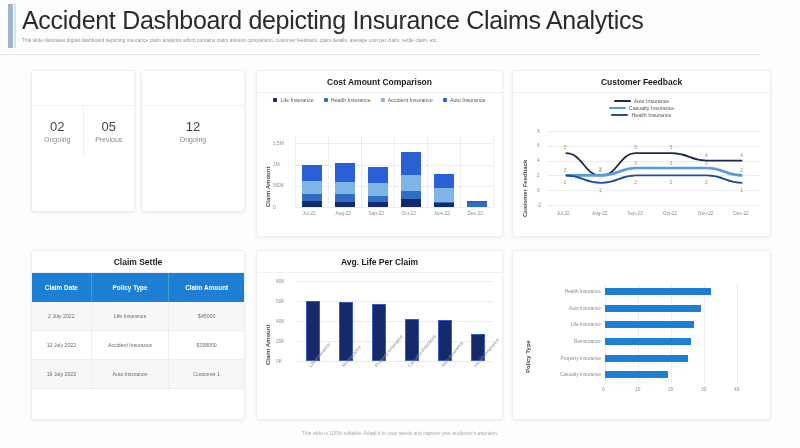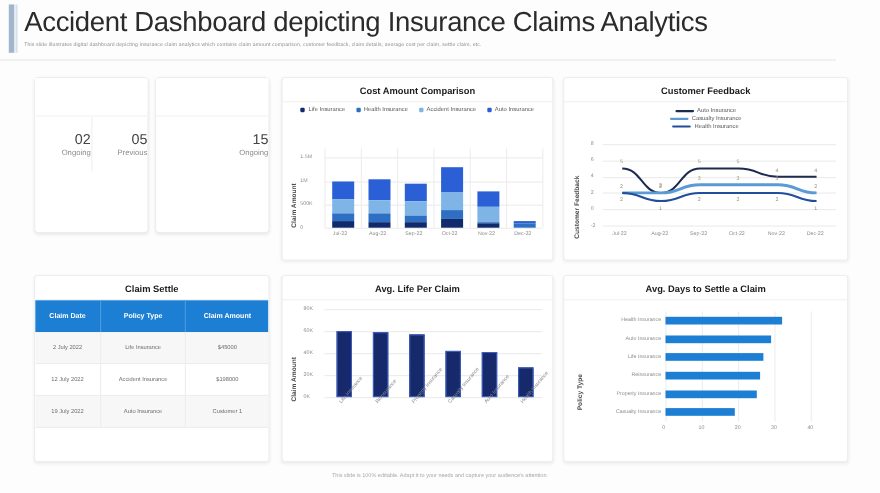--- a/index.html
+++ b/index.html
@@ -43,21 +43,21 @@
            border-bottom:1px solid #f2f2f2;}
   .tri{width:0;height:0;}
   .tri-down{border-left:13px solid transparent;border-right:13px solid transparent;border-top:20px solid #1b2b6b;}
   .tri-up{border-left:13px solid transparent;border-right:13px solid transparent;border-bottom:20px solid #ee1c1c;}
   .kpi-val{font-size:13px;font-weight:bold;line-height:1.1;}
   .kpi-val.neg{color:#1b2b6b;}
   .kpi-val.pos{color:#ee1c1c;}
   .kpi-lbl{font-size:9px;color:#555;line-height:1.2;margin-top:1px;}
   .kpi-mid{height:34px;background:#fff;border-bottom:1px solid #f2f2f2;}
   .kpi-bot{display:flex;height:50px;}
-  .kpi-stat{flex:1;display:flex;flex-direction:column;align-items:flex-end;justify-content:center;}
+  .kpi-stat{flex:1;display:flex;flex-direction:column;align-items:center;justify-content:center;}
   .kpi-stat + .kpi-stat{border-left:1px solid #f0f0f0;}
   .kpi-num{font-size:13px;color:#444;}
   .kpi-sub{font-size:7px;color:#8a8a8a;margin-top:2px;}
 
   
   .legend{display:flex;flex-wrap:wrap;justify-content:center;gap:4px 10px;padding:4px 10px 2px;}
   .lg{display:flex;align-items:center;gap:3px;font-size:5.3px;color:#555;}
   .sw{width:4px;height:4px;border-radius:1px;}
   .lgline{display:flex;align-items:center;gap:3px;font-size:5.3px;color:#555;}
   .lnsw{width:17px;height:2.5px;border-radius:1px;}
@@ -117,21 +117,21 @@
         <div class="kpi-num">05</div>
         <div class="kpi-sub">Previous</div>
       </div>
     </div>
   </div>
 
   <div class="kpi-card" style="left:141px;top:70px;width:102px;height:140px;">
     <div class="kpi-mid"></div>
     <div class="kpi-bot">
       <div class="kpi-stat">
-        <div class="kpi-num">15</div>
+        <div class="kpi-num">12</div>
         <div class="kpi-sub">Ongoing</div>
       </div>
     </div>
   </div>
 
   <div class="panel" style="left:256px;top:70px;width:245px;height:165px;">
     <div class="panel-title">Cost Amount Comparison</div>
     <div class="legend">
       <div class="lg">
         <span class="sw" style="background:#102a6b"></span>
@@ -353,21 +353,20 @@
           <div class="tick" style="left:83.5px;top:92px;transform:rotate(-50deg);transform-origin:left top;width:52px;">Reinsurance</div>
           <div class="tick" style="left:116.5px;top:92px;transform:rotate(-50deg);transform-origin:left top;width:52px;">Property Insurance</div>
           <div class="tick" style="left:149.5px;top:92px;transform:rotate(-50deg);transform-origin:left top;width:52px;">Casualty Insurance</div>
           <div class="tick" style="left:182.5px;top:92px;transform:rotate(-50deg);transform-origin:left top;width:52px;">Auto Insurance</div>
           <div class="tick" style="left:215.5px;top:92px;transform:rotate(-50deg);transform-origin:left top;width:52px;">Health Insurance</div>
         </div>
     </div>
   </div>
 
   <div class="panel" style="left:512px;top:250px;width:257px;height:168px;">
-    <div class="panel-title">Avg. Days to Settle a Claim</div>
     <div id="ads-plot" style="position:absolute;left:0;top:22px;width:257px;height:146px;">
       <div class="axis-y-title" style="left:12px;top:100px;">Policy Type</div>
       <div id="ads-cats">
           <div class="tick" style="left:30px;top:15.833333333333336px;width:58px;text-align:right;">Health Insurance</div>
           <div class="tick" style="left:30px;top:32.5px;width:58px;text-align:right;">Auto Insurance</div>
           <div class="tick" style="left:30px;top:49.16666666666667px;width:58px;text-align:right;">Life Insurance</div>
           <div class="tick" style="left:30px;top:65.83333333333333px;width:58px;text-align:right;">Reinsurance</div>
           <div class="tick" style="left:30px;top:82.5px;width:58px;text-align:right;">Property Insurance</div>
           <div class="tick" style="left:30px;top:99.16666666666667px;width:58px;text-align:right;">Casualty Insurance</div>
         </div>

